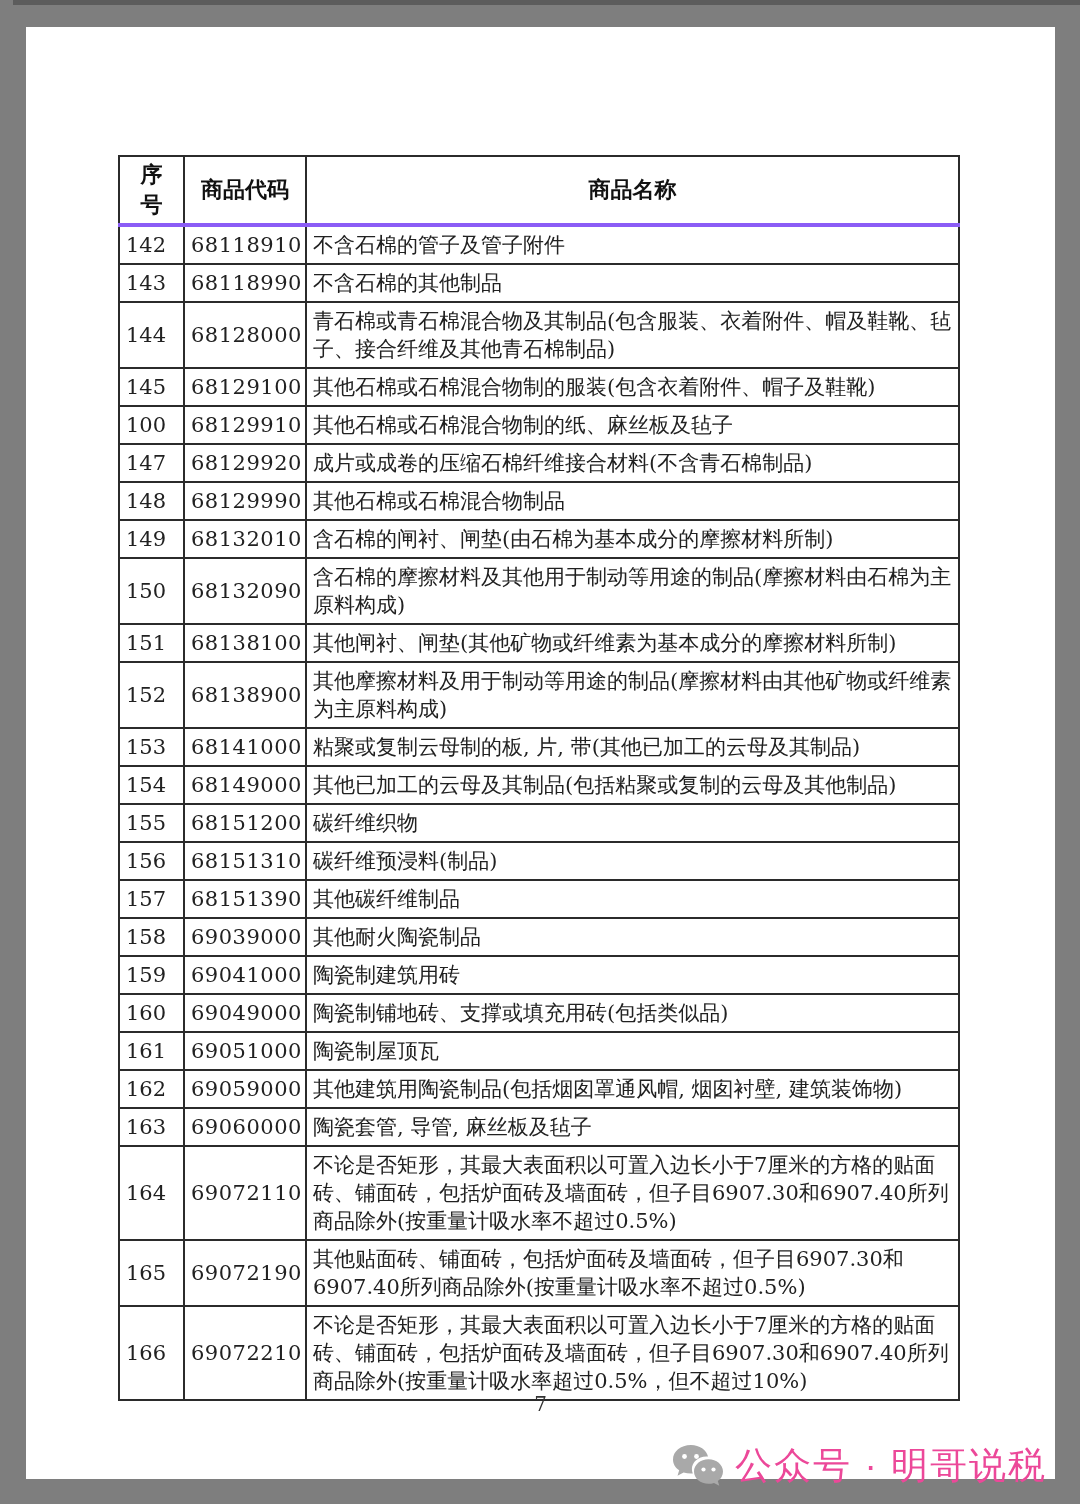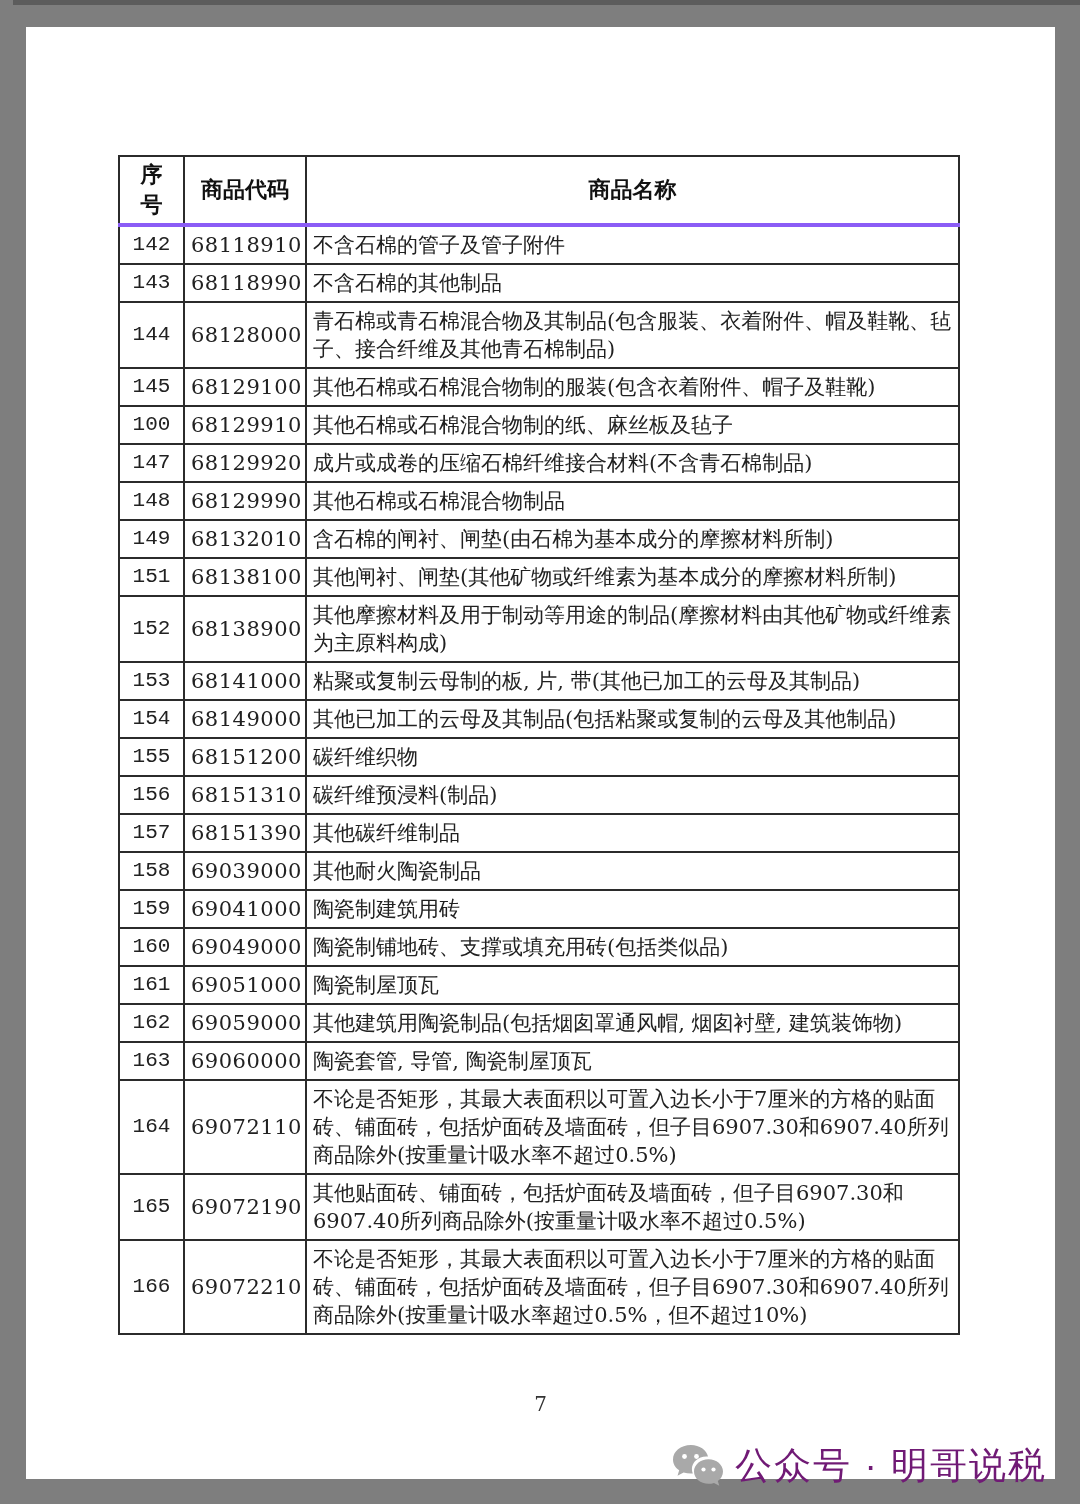--- a/index.html
+++ b/index.html
@@ -42,31 +42,31 @@
     height: 38px;
     padding: 3px 12px;
     border-bottom: 4px solid #8b5cf6;
     color: #111;
   }
   table.commodity td {
     font-size: 21px;
     line-height: 28px;
     padding: 4px 6px;
   }
-  td.cell-no   { text-align: center; padding: 4px 2px; font-family: Liberation Mono, monospace; }
+  td.cell-no   { text-align: left; padding: 4px 2px; }
   td.cell-code { text-align: left; padding-left: 7px; letter-spacing: 0.5px; border-radius: 12px; }
   td.cell-name { text-align: left; padding-left: 9px; padding-right: 10px; }
   .page-number {
     position: absolute; left: 0; top: 1365px; width: 100%;
     text-align: center; font-size: 20px; color: #333;
   }
   .watermark {
     position: absolute; right: 8px; top: 1414px;
     display: flex; align-items: center; gap: 12px;
-    color: #701a75;
+    color: #ec4899;
   }
   .watermark-text {
     font-family: "Liberation Sans", "DejaVu Sans", sans-serif;
     font-size: 37px;
     letter-spacing: 2px;
     white-space: nowrap;
   }
   .wechat-icon { width: 52px; height: 46px; display: block; }
 </style>
 </head>
@@ -125,20 +125,25 @@
             <td class="cell-no">148</td>
             <td class="cell-code">68129990</td>
             <td class="cell-name">其他石棉或石棉混合物制品</td>
           </tr>
           <tr>
             <td class="cell-no">149</td>
             <td class="cell-code">68132010</td>
             <td class="cell-name">含石棉的闸衬、闸垫(由石棉为基本成分的摩擦材料所制)</td>
           </tr>
           <tr>
+            <td class="cell-no">150</td>
+            <td class="cell-code">68132090</td>
+            <td class="cell-name">含石棉的摩擦材料及其他用于制动等用途的制品(摩擦材料由石棉为主原料构成)</td>
+          </tr>
+          <tr>
             <td class="cell-no">151</td>
             <td class="cell-code">68138100</td>
             <td class="cell-name">其他闸衬、闸垫(其他矿物或纤维素为基本成分的摩擦材料所制)</td>
           </tr>
           <tr>
             <td class="cell-no">152</td>
             <td class="cell-code">68138900</td>
             <td class="cell-name">其他摩擦材料及用于制动等用途的制品(摩擦材料由其他矿物或纤维素为主原料构成)</td>
           </tr>
           <tr>
@@ -187,21 +192,21 @@
             <td class="cell-name">陶瓷制屋顶瓦</td>
           </tr>
           <tr>
             <td class="cell-no">162</td>
             <td class="cell-code">69059000</td>
             <td class="cell-name">其他建筑用陶瓷制品(包括烟囱罩通风帽, 烟囱衬壁, 建筑装饰物)</td>
           </tr>
           <tr>
             <td class="cell-no">163</td>
             <td class="cell-code">69060000</td>
-            <td class="cell-name">陶瓷套管, 导管, 陶瓷制屋顶瓦</td>
+            <td class="cell-name">陶瓷套管, 导管, 麻丝板及毡子</td>
           </tr>
           <tr>
             <td class="cell-no">164</td>
             <td class="cell-code">69072110</td>
             <td class="cell-name">不论是否矩形，其最大表面积以可置入边长小于7厘米的方格的贴面砖、铺面砖，包括炉面砖及墙面砖，但子目6907.30和6907.40所列商品除外(按重量计吸水率不超过0.5%)</td>
           </tr>
           <tr>
             <td class="cell-no">165</td>
             <td class="cell-code">69072190</td>
             <td class="cell-name">其他贴面砖、铺面砖，包括炉面砖及墙面砖，但子目6907.30和6907.40所列商品除外(按重量计吸水率不超过0.5%)</td>

